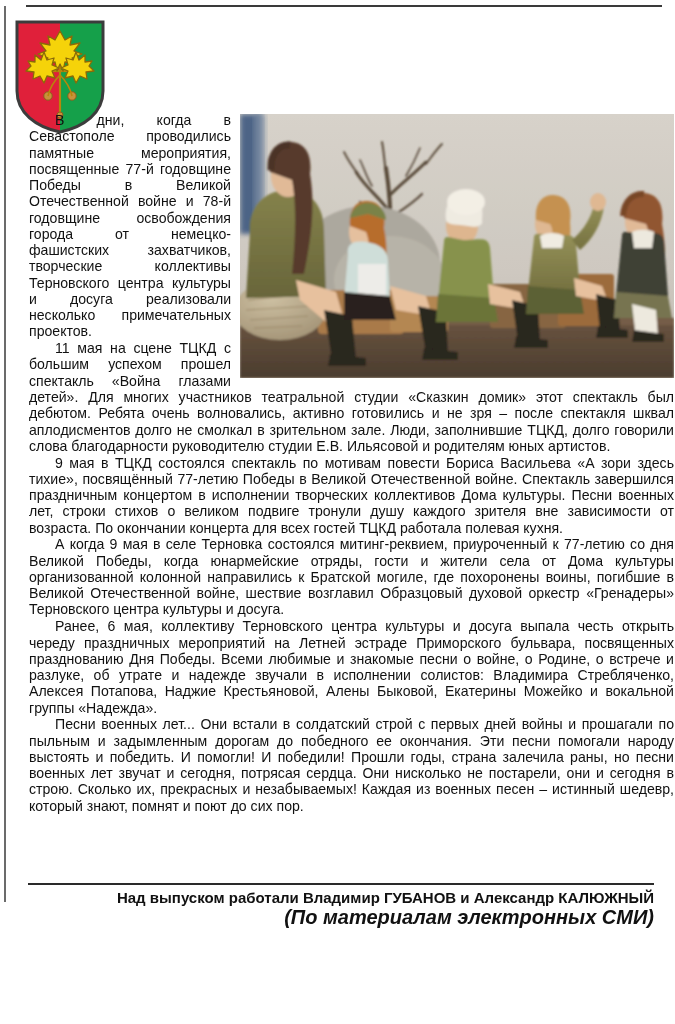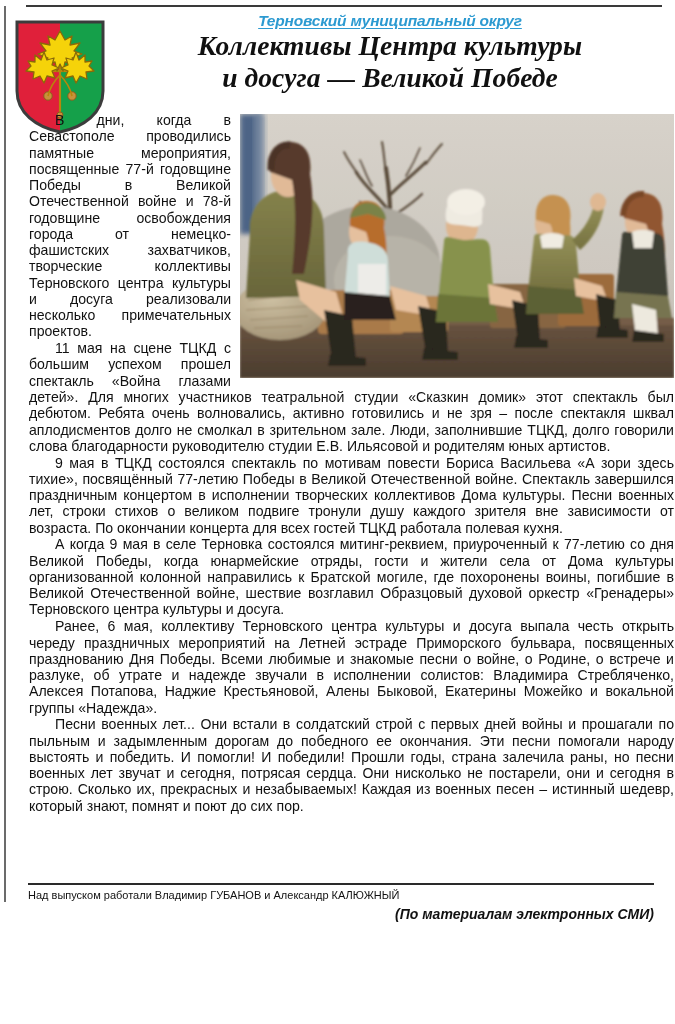--- a/index.html
+++ b/index.html
@@ -117,32 +117,32 @@
     top: 883px;
     width: 626px;
     height: 2px;
     background: #2a2a2a;
   }
   .byline {
     position: absolute;
     left: 28px;
     top: 889px;
     width: 626px;
-    text-align: left;
-    font-size: 11px;
-    font-weight: normal;
+    text-align: right;
+    font-size: 15px;
+    font-weight: bold;
     color: #111111;
   }
   .source {
     position: absolute;
     left: 28px;
     top: 906px;
     width: 626px;
     text-align: right;
-    font-size: 14px;
+    font-size: 20px;
     font-style: italic;
     font-weight: bold;
     color: #111111;
   }
 </style>
 </head>
 <body>
 
 <div id="page">
 
@@ -183,25 +183,20 @@
                  L30 64 L26 57 L19 60 L20 53 L12 52 L17 47 Z"></path>
       </g>
 
       <g fill="#f5d30a" stroke="#8a6a08" stroke-width="1.3" stroke-linejoin="round">
         <path d="M78 42 L71 43 L71 36 L65 41 L62 33 L59 41 L52 39 L54 46 L47 49 L54 52 L51 59 L59 57
                  L62 64 L66 57 L73 60 L72 53 L80 52 L75 47 Z"></path>
       </g>
     </svg>
   </div>
 
-  <div class="kicker">Терновский муниципальный округ</div>
-  <div class="headline">
-    <div>Коллективы Центра культуры</div>
-    <div>и досуга — Великой Победе</div>
-  </div>
 
   <div class="article">
 
     <div class="photo-wrap">
       <div class="photo">
         <svg viewBox="0 0 434 264" width="434" height="264" preserveAspectRatio="none" aria-hidden="true">
           <defs>
             <linearGradient id="wallG" x1="0" y1="0" x2="0" y2="1">
               <stop offset="0%" stop-color="#d7d3cc"></stop>
               <stop offset="60%" stop-color="#cdc8c1"></stop>

